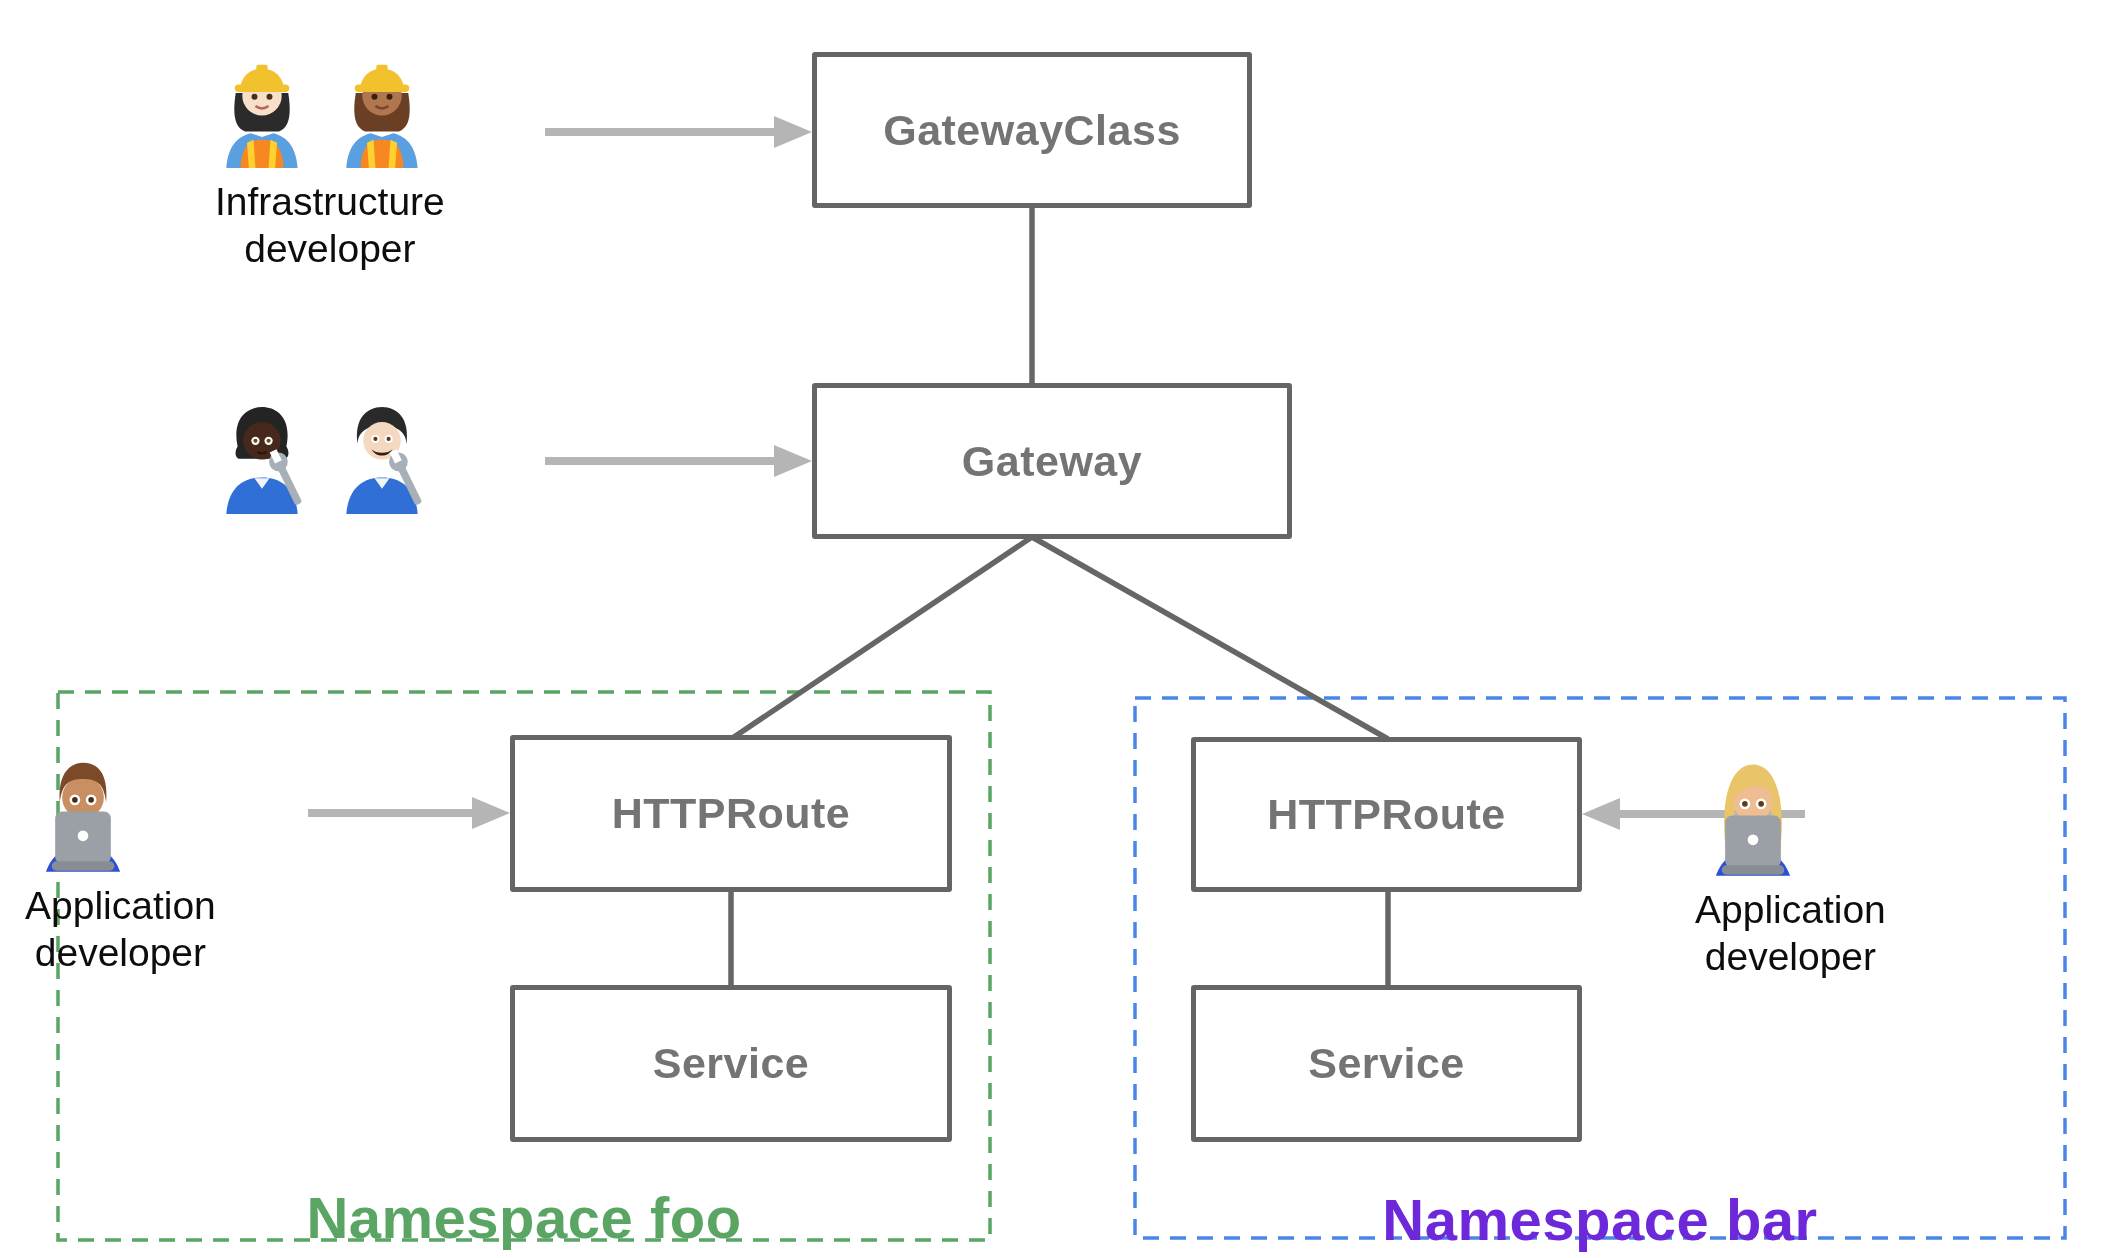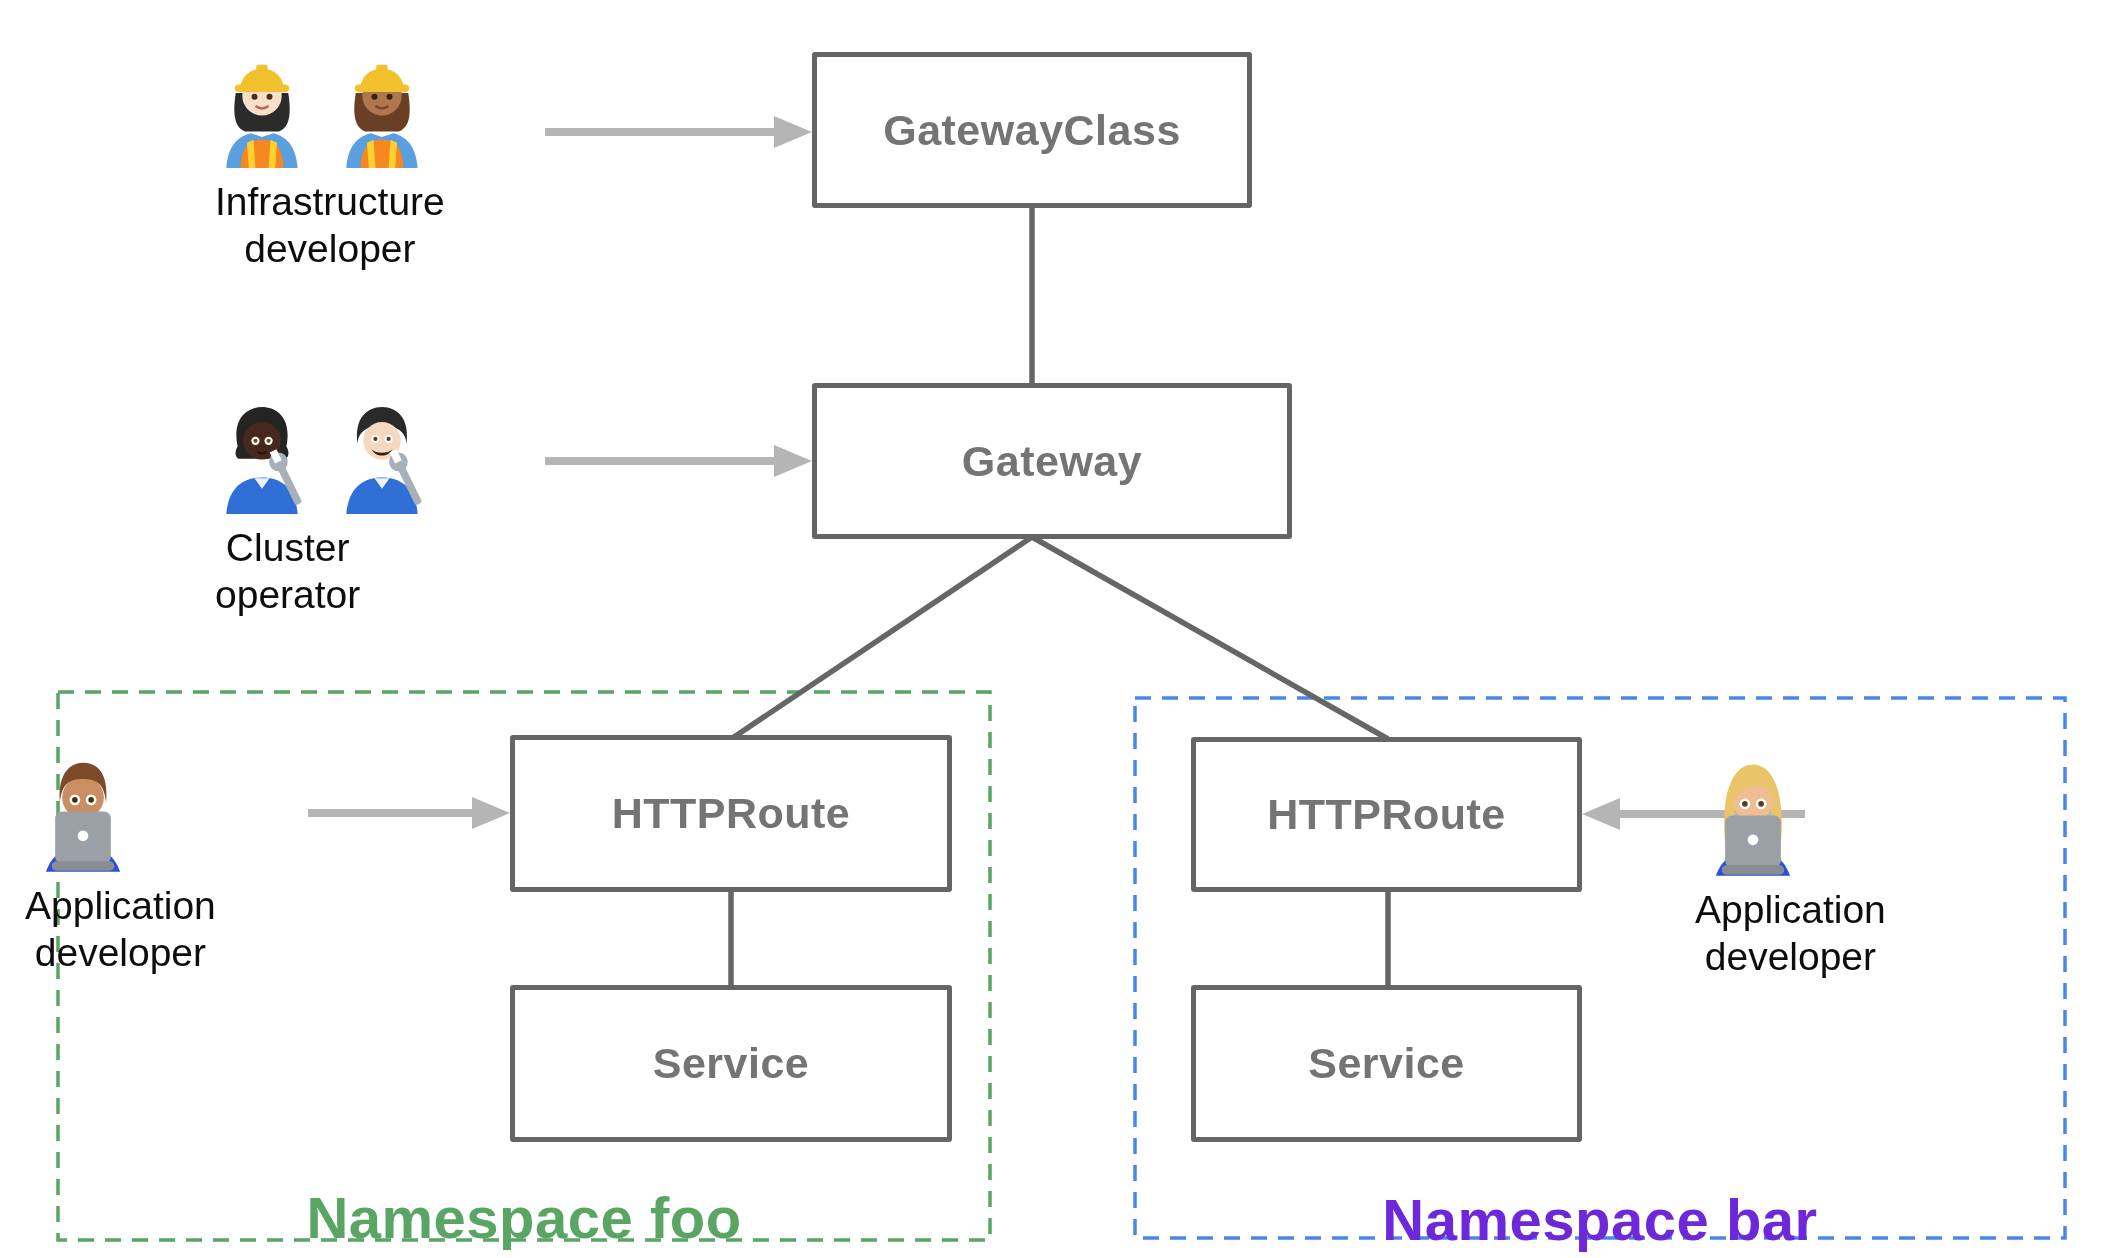--- a/index.html
+++ b/index.html
@@ -192,24 +192,20 @@
         <path d="M39,61 C43,66 57,66 61,61 C57,70 43,70 39,61 Z" fill="#2e2018"></path>
         <path d="M12,130 C14,102 30,91 50,91 C70,91 86,102 88,130 Z" fill="#2f6fd6"></path>
         <path d="M42,92 L50,103 L58,92 Z" fill="#f1f4f7"></path>
         <g transform="rotate(-26 78 96)">
           <rect x="74" y="74" width="8" height="48" rx="3" fill="#a7b0b8"></rect>
           <circle cx="78" cy="72" r="10" fill="#a7b0b8"></circle>
           <rect x="74" y="59" width="8" height="13" fill="#ffffff"></rect>
         </g>
       </svg>
     </div>
-    <div class="persona-label">
-      <div>Cluster</div>
-      <div>operator</div>
-    </div>
   </div>
 
   <div class="persona" style="left:25px; top:744px; width:400px">
     <div class="icon-row">
       <svg width="116" height="128" viewBox="0 0 100 110">
         <circle cx="50" cy="46" r="18" fill="#c98e62"></circle>
         <path d="M30,50 C28,24 40,16 50,16 C62,16 72,24 70,50 C68,34 62,30 50,30 C38,30 32,34 30,50 Z" fill="#7c4a28"></path>
         <circle cx="43" cy="48" r="4.6" fill="#ffffff"></circle>
         <circle cx="57" cy="48" r="4.6" fill="#ffffff"></circle>
         <circle cx="43" cy="48" r="2.4" fill="#4a2c12"></circle>

